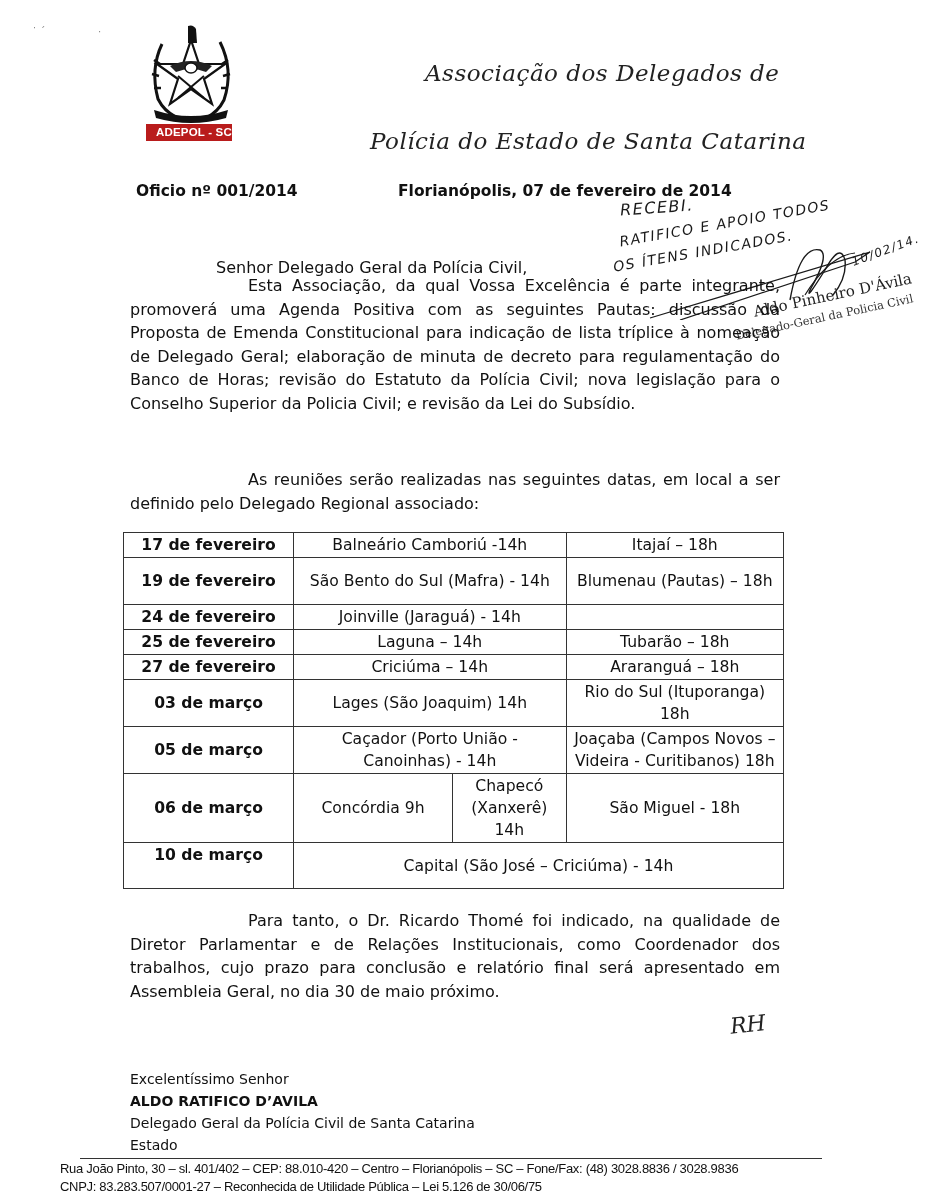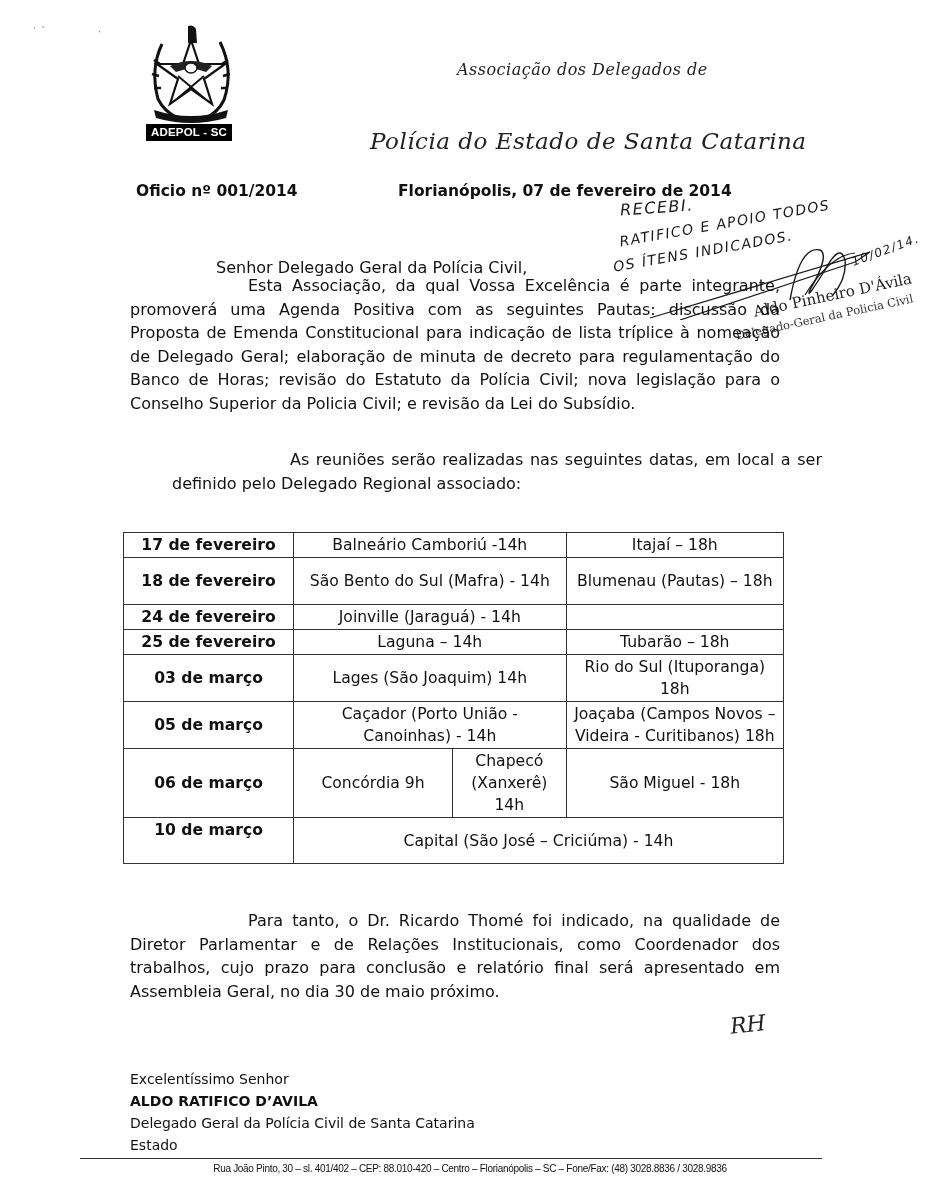--- a/index.html
+++ b/index.html
@@ -2,35 +2,35 @@
 <html><head>
 <meta charset="utf-8">
 <style>
   html, body { margin:0; padding:0; background:#ffffff; }
   body { width:927px; height:1200px; position:relative; overflow:hidden; color:#111; font-family:"DejaVu Sans", sans-serif; }
   .abs { position:absolute; }
 
   
   #logo { left:140px; top:24px; width:102px; height:122px; }
   #logo svg { display:block; }
-  #adepol { left:146px; top:124px; width:86px; height:17px; background:#000000; color:#fff; font-family:"Liberation Sans", sans-serif; font-weight:bold; font-size:11.5px; line-height:17px; text-align:center; letter-spacing:0.2px; }
+  #adepol { left:146px; top:124px; width:86px; height:17px; background:#b91c1c; color:#fff; font-family:"Liberation Sans", sans-serif; font-weight:bold; font-size:11.5px; line-height:17px; text-align:right; letter-spacing:0.2px; }
   .script { font-family:"DejaVu Serif", serif; font-style:italic; color:#222; letter-spacing:0.5px; }
-  #assoc1 { left:425px; top:60px; font-size:16px;margin-left:32px; }
+  #assoc1 { left:425px; top:60px; font-size:23px; }
   #assoc2 { left:370px; top:100px; font-size:23px;margin-top:28px; }
   .tick { color:#888; font-size:10px; }
 
   
   .hd { font-family:"DejaVu Sans", sans-serif; font-weight:bold; font-size:15.5px; }
   #oficio { left:136px; top:182px; }
   #place-date { left:398px; top:182px; }
 
   .body-text { font-family:"DejaVu Sans", sans-serif; font-size:16px; line-height:23.5px; }
   #salutation { left:216px; top:256px; }
   #para1 { left:130px; top:274px; width:650px; text-align:justify; }
-  #para2 { left:130px; top:448px; width:650px; text-align:justify;margin-left:42px; }
+  #para2 { left:130px; top:468px; width:650px; text-align:justify; }
   .indent { text-indent:118px; }
 
   
   .hw { font-family:"DejaVu Sans", sans-serif; font-style:italic; color:#1a1a1a; font-size:14px; letter-spacing:1.5px; }
   #hw1 { left:620px; top:198px; transform:rotate(-4deg); font-size:16px; }
   #hw2 { left:618px; top:215px; transform:rotate(-10deg); }
   #hw3 { left:612px; top:243px; transform:rotate(-10deg); }
   #hw-date { left:850px; top:243px; transform:rotate(-20deg); font-size:12px; }
   #stamp-name { left:752px; top:286px; transform:rotate(-12deg); font-family:"DejaVu Serif", serif; font-size:15px; color:#222; }
   #stamp-role { left:734px; top:310px; transform:rotate(-12deg); font-family:"DejaVu Serif", serif; font-size:11.5px; color:#333; }
@@ -44,21 +44,21 @@
   #schedule td.c1 { width:236px; }
   #schedule td.top { vertical-align:top; }
 
   
   #para3 { left:130px; top:909px; width:650px; text-align:justify; }
   #addressee { left:130px; top:1068px; font-size:14px; line-height:22px; }
   #addressee .bold { font-weight:bold; }
 
   
   #footer-rule { left:80px; top:1158px; width:742px; height:0; border-top:1.5px solid #333; }
-  #footer { left:60px; top:1160px; width:820px; text-align:center; font-family:"Liberation Sans", sans-serif; font-size:10px; line-height:18px; letter-spacing:-0.3px; }
+  #footer { left:60px; top:1160px; width:820px; text-align:left; font-family:"Liberation Sans", sans-serif; font-size:13px; line-height:18px; letter-spacing:-0.3px; }
 </style>
 </head>
 <body>
 
 <div class="abs tick" style="left:32px;top:26px;">˙ ˊ</div>
 <div class="abs tick" style="left:98px;top:26px;">·</div>
 
 <div id="logo" class="abs">
   <svg width="102" height="100" viewBox="0 0 102 100">
 
@@ -105,33 +105,38 @@
 <div id="para2" class="abs body-text indent">As reuniões serão realizadas nas seguintes datas, em local a ser definido pelo Delegado Regional associado:</div>
 
 <table id="schedule" class="abs">
   <tbody>
       <tr style="height:23px">
     <td class="date">17 de fevereiro</td>
     <td class="c1" colspan="2">Balneário Camboriú -14h</td>
     <td colspan="2">Itajaí – 18h</td>
   </tr>
   <tr style="height:47px">
-    <td class="date">18 de fevereiro</td>
+    <td class="date">19 de fevereiro</td>
     <td class="c1" colspan="2">São Bento do Sul (Mafra) - 14h</td>
     <td colspan="2">Blumenau (Pautas) – 18h</td>
   </tr>
   <tr style="height:23px">
     <td class="date">24 de fevereiro</td>
     <td class="c1" colspan="2">Joinville (Jaraguá) - 14h</td>
     <td colspan="2"></td>
   </tr>
   <tr style="height:23px">
     <td class="date">25 de fevereiro</td>
     <td class="c1" colspan="2">Laguna – 14h</td>
     <td colspan="2">Tubarão – 18h</td>
+  </tr>
+  <tr style="height:23px">
+    <td class="date">27 de fevereiro</td>
+    <td class="c1" colspan="2">Criciúma – 14h</td>
+    <td colspan="2">Araranguá – 18h</td>
   </tr>
   <tr style="height:47px">
     <td class="date">03 de março</td>
     <td class="c1" colspan="2">Lages (São Joaquim) 14h</td>
     <td colspan="2">Rio do Sul (Ituporanga) 18h</td>
   </tr>
   <tr style="height:47px">
     <td class="date">05 de março</td>
     <td class="c1" colspan="2">Caçador (Porto União - Canoinhas) - 14h</td>
     <td colspan="2">Joaçaba (Campos Novos – Videira - Curitibanos) 18h</td>
@@ -155,13 +160,14 @@
 <div id="addressee" class="abs">
   <div>Excelentíssimo Senhor</div>
   <div class="bold">ALDO RATIFICO D’AVILA</div>
   <div>Delegado Geral da Polícia Civil de Santa Catarina</div>
   <div>Estado</div>
 </div>
 
 <div id="footer-rule" class="abs"></div>
 <div id="footer" class="abs">
   <div>Rua João Pinto, 30 – sl. 401/402 – CEP: 88.010-420 – Centro – Florianópolis – SC – Fone/Fax: (48) 3028.8836 / 3028.9836</div>
+  <div>CNPJ: 83.283.507/0001-27 – Reconhecida de Utilidade Pública – Lei 5.126 de 30/06/75</div>
 </div>
 
 </body></html>

